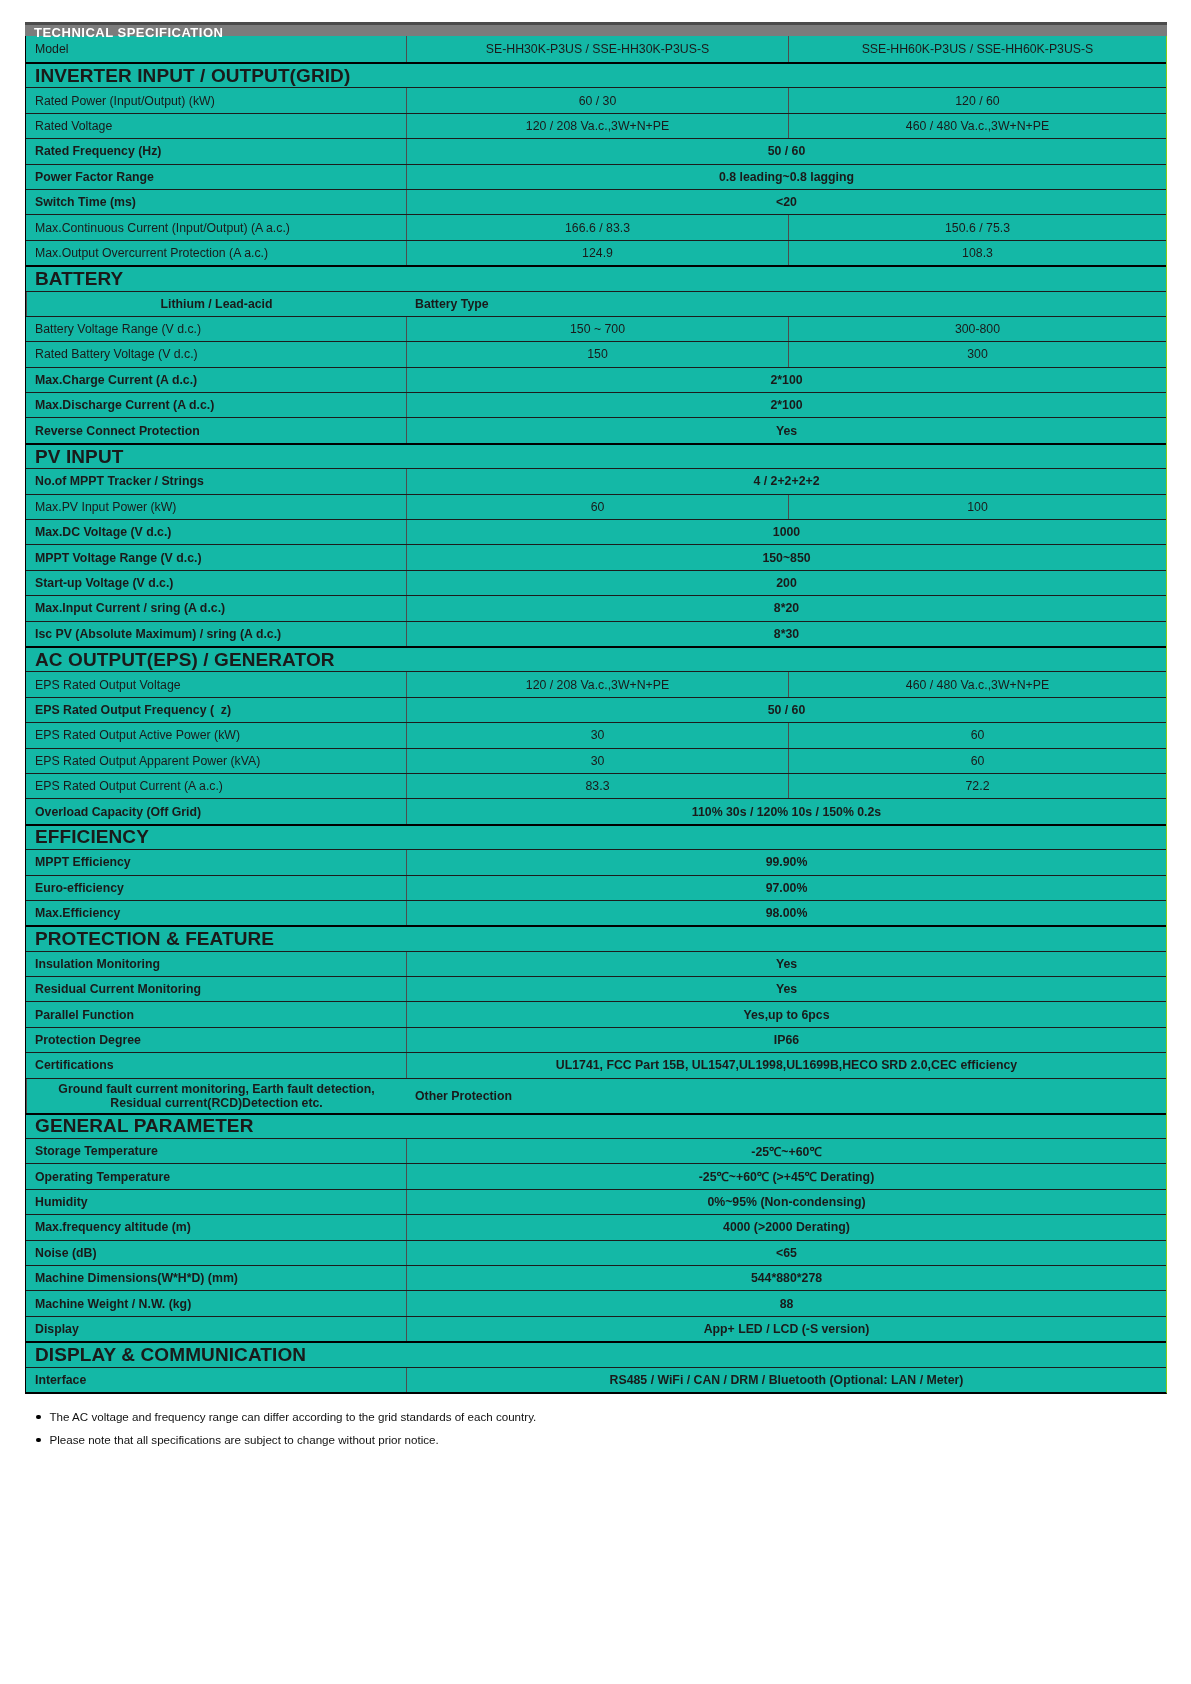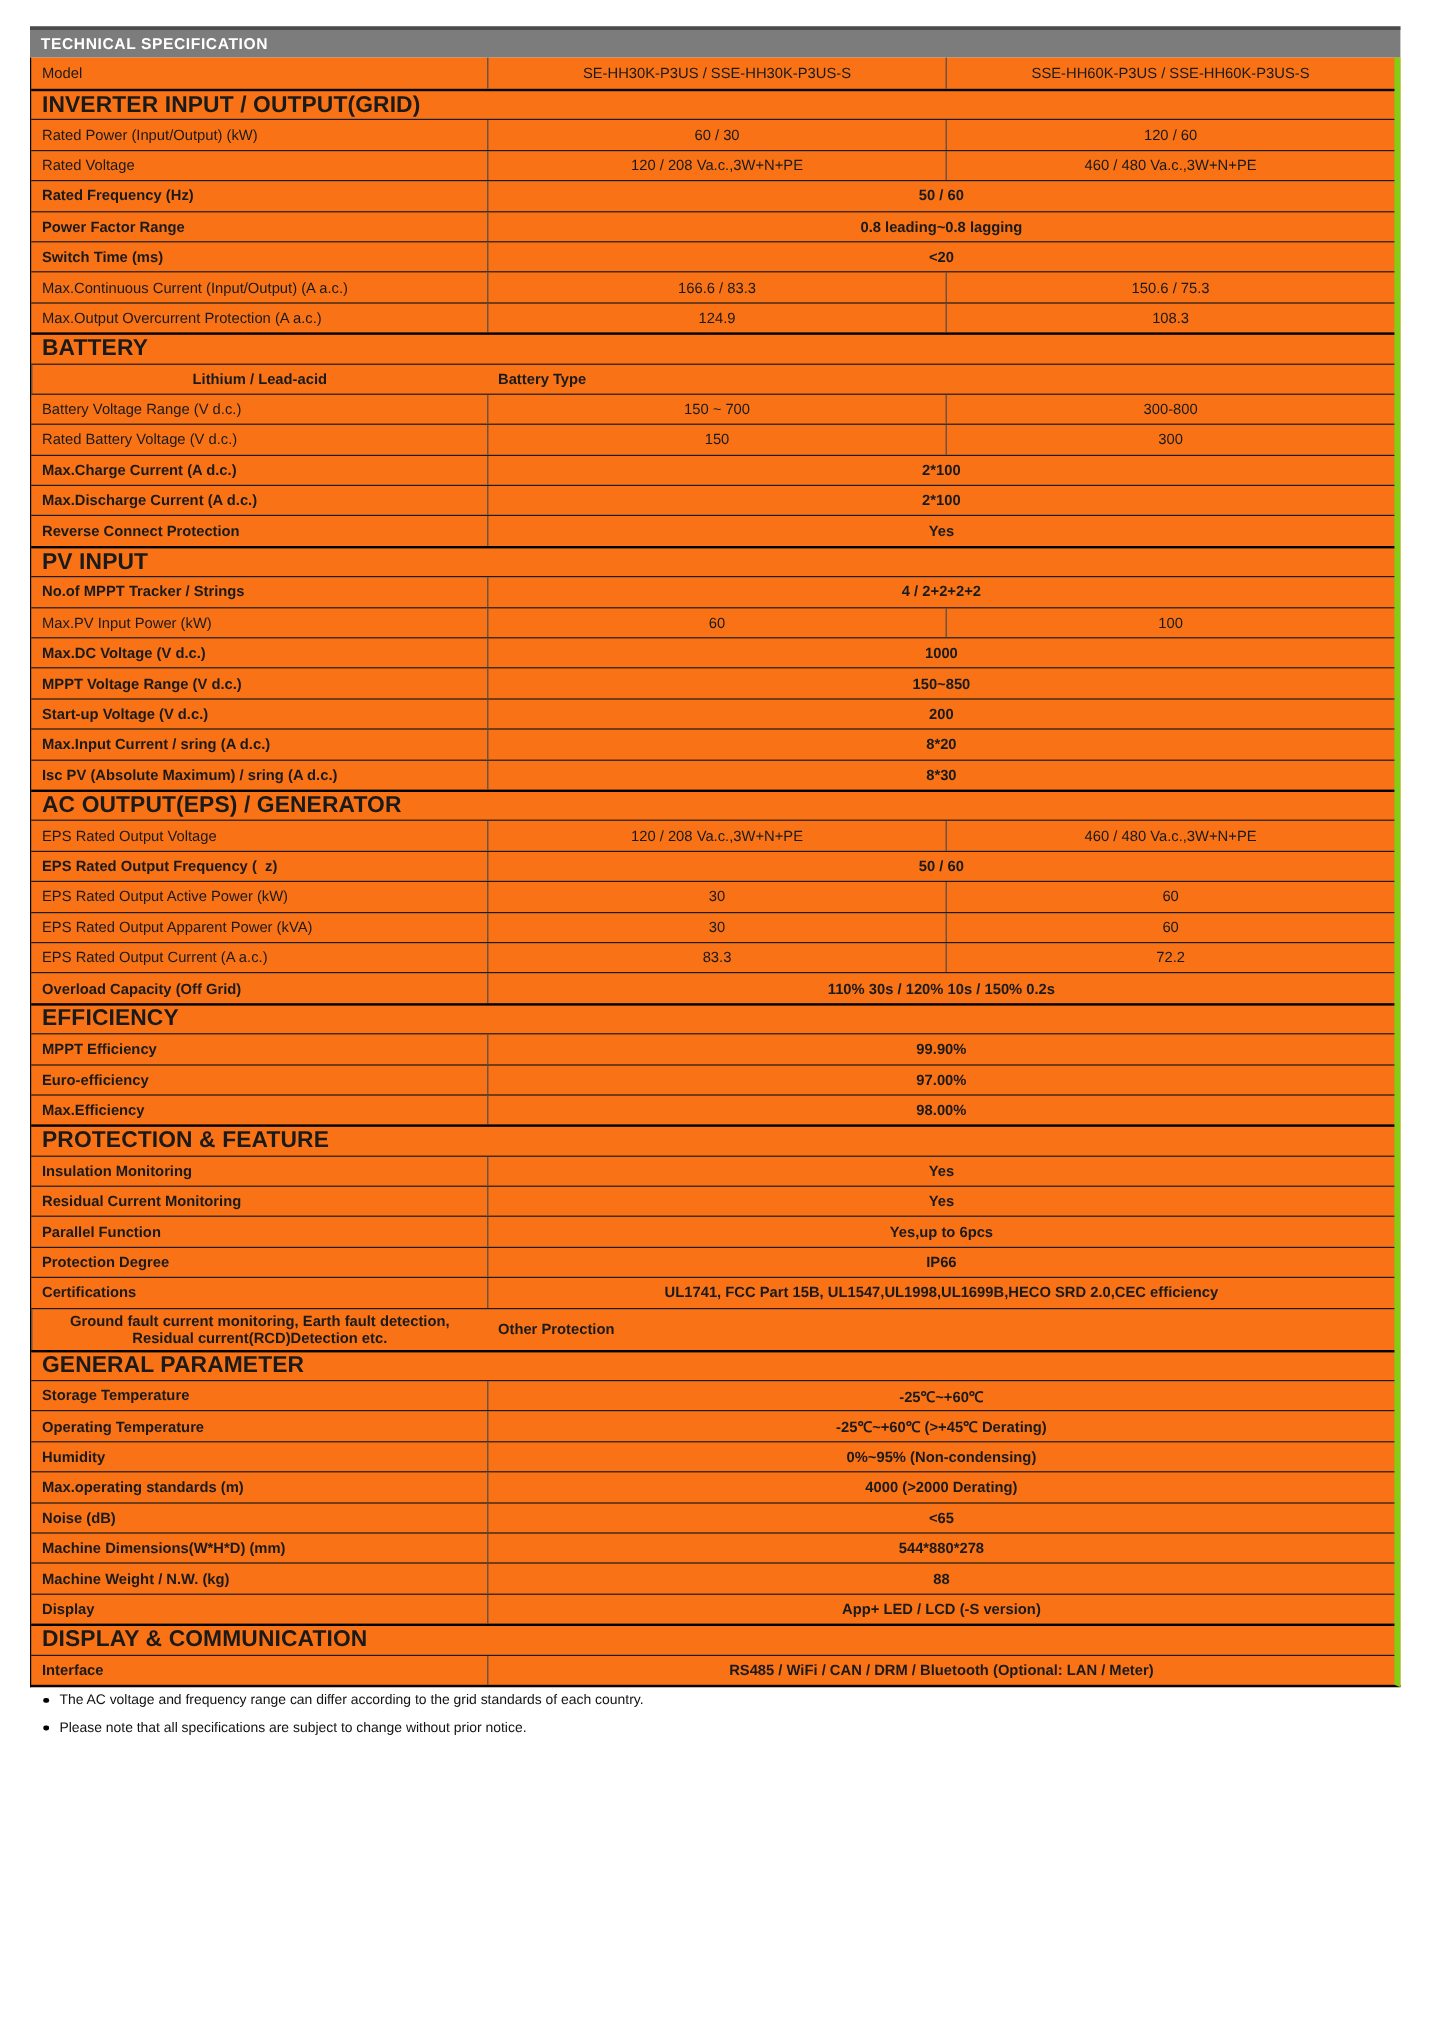--- a/index.html
+++ b/index.html
@@ -3,29 +3,29 @@
 <meta charset="utf-8">
 <style>
   html, body { margin:0; padding:0; }
   body {
     width:1191px; height:1684px; background:#ffffff; position:relative;
     font-family:"Liberation Sans", sans-serif; color:#1a1a1a;
     -webkit-font-smoothing:antialiased;
   }
   .sheet { position:absolute; left:25px; top:22px; width:1142px; }
   .title-bar {
-    height:26px; background:#7c7c7c; border-top:3px solid #4b4b4b;
-    box-sizing:border-box; display:flex; align-items:center; padding-left:9px;
+    height:14px; background:#7c7c7c; border-top:3px solid #4b4b4b;
+    box-sizing:border-box; display:flex; align-items:flex-start; padding-left:9px;
   }
   .title-bar span {
     color:#ffffff; font-weight:bold; font-size:13px; letter-spacing:0.5px;
   }
   .spec-table {
-    border-left:1px solid #000; border-right:5px solid #84cc16; border-bottom:2px solid #000;
-    background:#f97316;
+    border-left:1px solid #000; border-right:1px solid #84cc16; border-bottom:2px solid #000;
+    background:#14b8a6;
   }
   .row {
     display:grid; min-height:25.4px; box-sizing:border-box;
     border-top:1px solid #1c1c1c;
   }
   .row.section-row { border-top:2px solid #000; grid-template-columns:1fr; }
   .row.split  { grid-template-columns:380px 382px 1fr; }
   .row.span2  { grid-template-columns:380px 1fr;font-weight:bold; }
   .row.model-row { border-top:none; min-height:26px; }
   .cell { display:flex; align-items:center; box-sizing:border-box; }
@@ -234,21 +234,21 @@
       </div>
       <div class="row span2">
         <div class="cell label-cell">Operating Temperature</div>
         <div class="cell value-cell">-25℃~+60℃ (&gt;+45℃ Derating)</div>
       </div>
       <div class="row span2">
         <div class="cell label-cell">Humidity</div>
         <div class="cell value-cell">0%~95% (Non-condensing)</div>
       </div>
       <div class="row span2">
-        <div class="cell label-cell">Max.operating standards (m)</div>
+        <div class="cell label-cell">Max.frequency altitude (m)</div>
         <div class="cell value-cell">4000 (&gt;2000 Derating)</div>
       </div>
       <div class="row span2">
         <div class="cell label-cell">Noise (dB)</div>
         <div class="cell value-cell">&lt;65</div>
       </div>
       <div class="row span2">
         <div class="cell label-cell">Machine Dimensions(W*H*D) (mm)</div>
         <div class="cell value-cell">544*880*278</div>
       </div>

